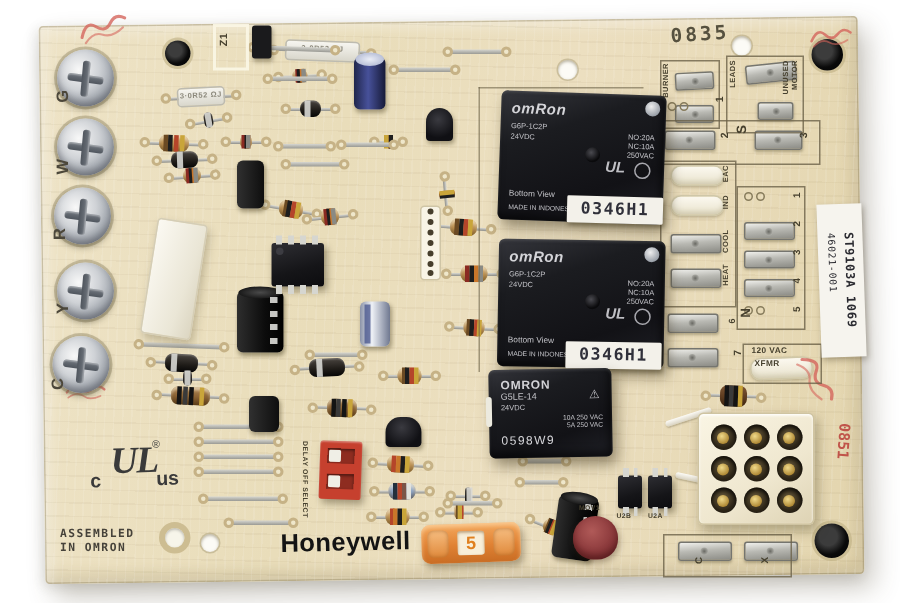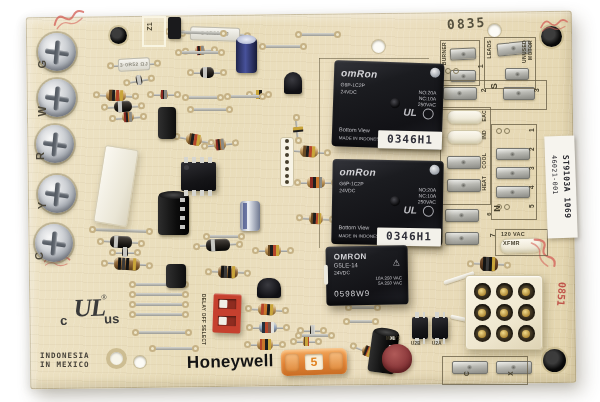--- a/index.html
+++ b/index.html
@@ -796,22 +796,22 @@
             <i></i>
           </div>
           <div class="c9h">
             <i></i>
           </div>
         </div>
       </div>
 
     <div class="hw-logo">Honeywell</div>
     <div class="mex">
-      <span>INDONESIA</span><br>
-      <span>IN MEXICO</span>
+      <span>ASSEMBLED</span><br>
+      <span>IN OMRON</span>
     </div>
     <div class="ulmark">
       <span class="big">UL</span>
       <span class="reg">®</span>
       <span class="c">c</span>
       <span class="us">us</span>
     </div>
   </div>
 </div>
 

